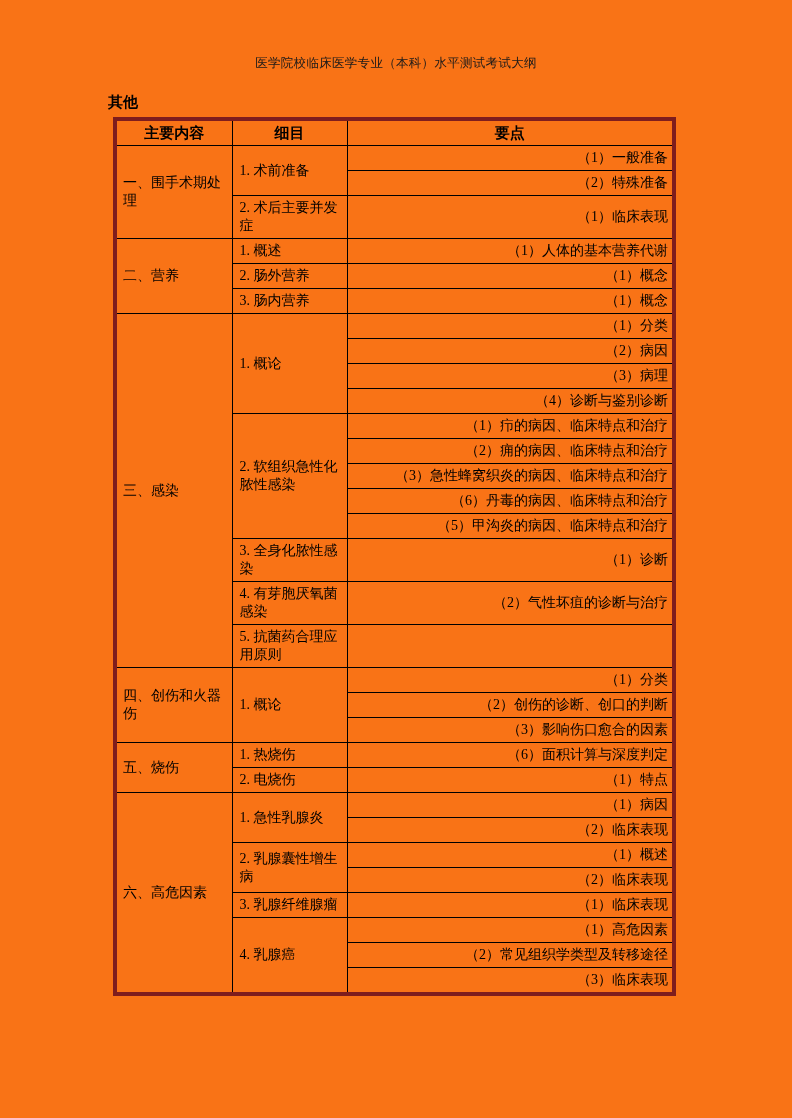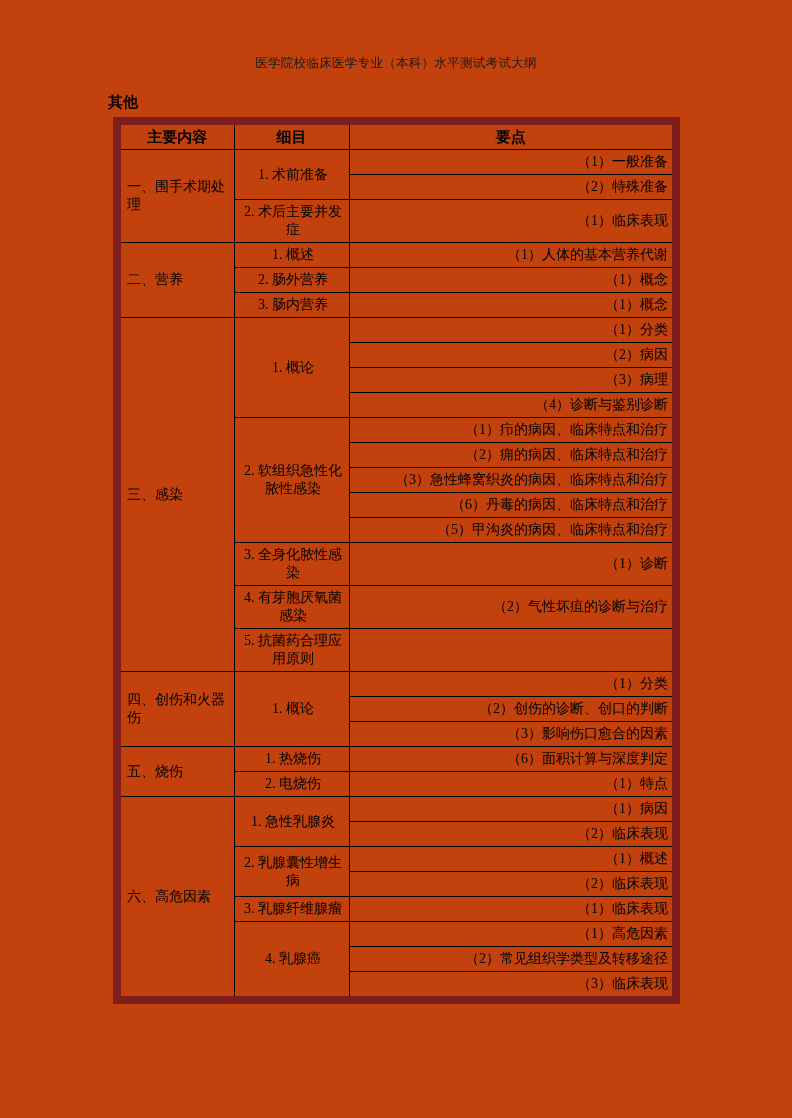--- a/index.html
+++ b/index.html
@@ -1,21 +1,21 @@
 <!DOCTYPE html>
 <html><head>
 <meta charset="utf-8">
 <style>
   * { margin: 0; padding: 0; box-sizing: content-box; }
   html, body { background: #e8e8e8; }
   .page {
     position: relative;
     width: 792px;
     height: 1118px;
-    background: #c2410c;
+    background: #f97316;
     margin: 0 auto;
     font-family: "Liberation Serif", "DejaVu Serif", serif;
     color: #000000;
     overflow: hidden;
   }
   .doc-header {
     position: absolute;
     top: 55px;
     left: 0;
     width: 100%;
@@ -31,21 +31,21 @@
     font-size: 15px;
     font-weight: 700;
   }
   table.syllabus {
     position: absolute;
     top: 117px;
     left: 113px;
     width: 559px;
     border-collapse: collapse;
     table-layout: fixed;
-    border: 8px solid #7f1d1d;
+    border: 4px solid #7f1d1d;
   }
   table.syllabus th,
   table.syllabus td {
     border: 1px solid #000;
     font-size: 14px;
     line-height: 18px;
     vertical-align: middle;
     overflow: hidden;
   }
   table.syllabus th {
@@ -54,21 +54,21 @@
     text-align: center;
     height: 18px;
     padding: 3px 2px;
   }
   td.col-main {
     padding: 3px 4px 3px 6px;
     text-align: left;
   }
   td.col-detail {
     padding: 3px 4px 3px 7px;
-    text-align: center;
+    text-align: left;
   }
   td.col-point {
     height: 18px;
     padding: 3px 4px 3px 7px;
     text-align: right;
   }
   .page-number {
     position: absolute;
     top: 1028px;
     left: 0;

